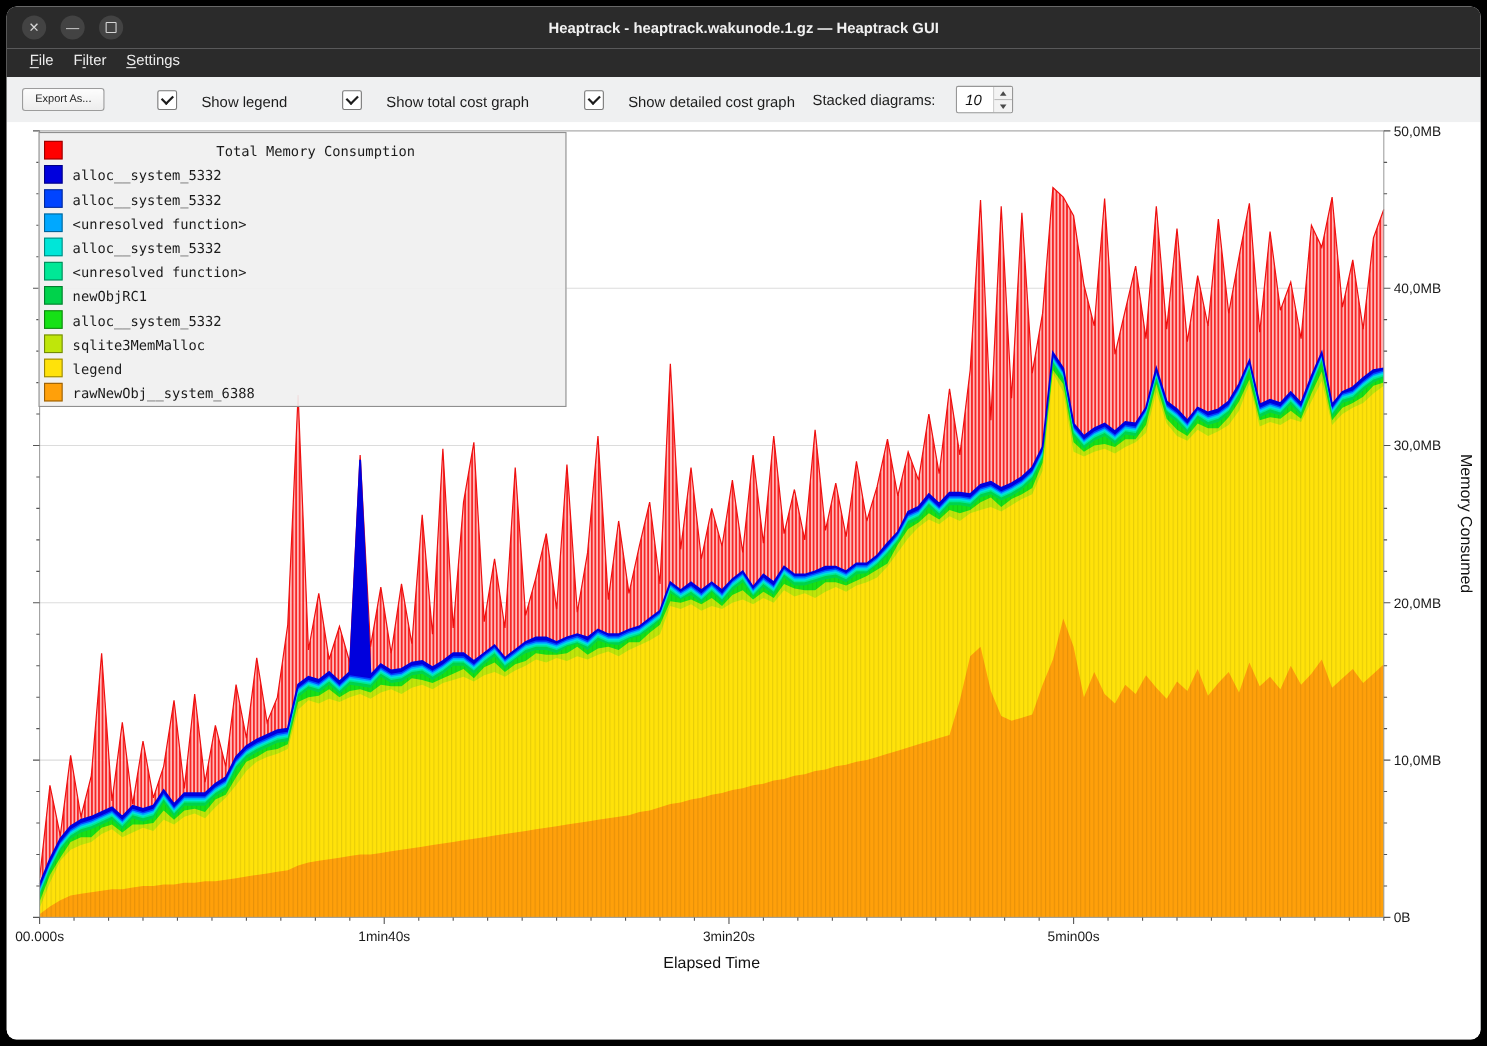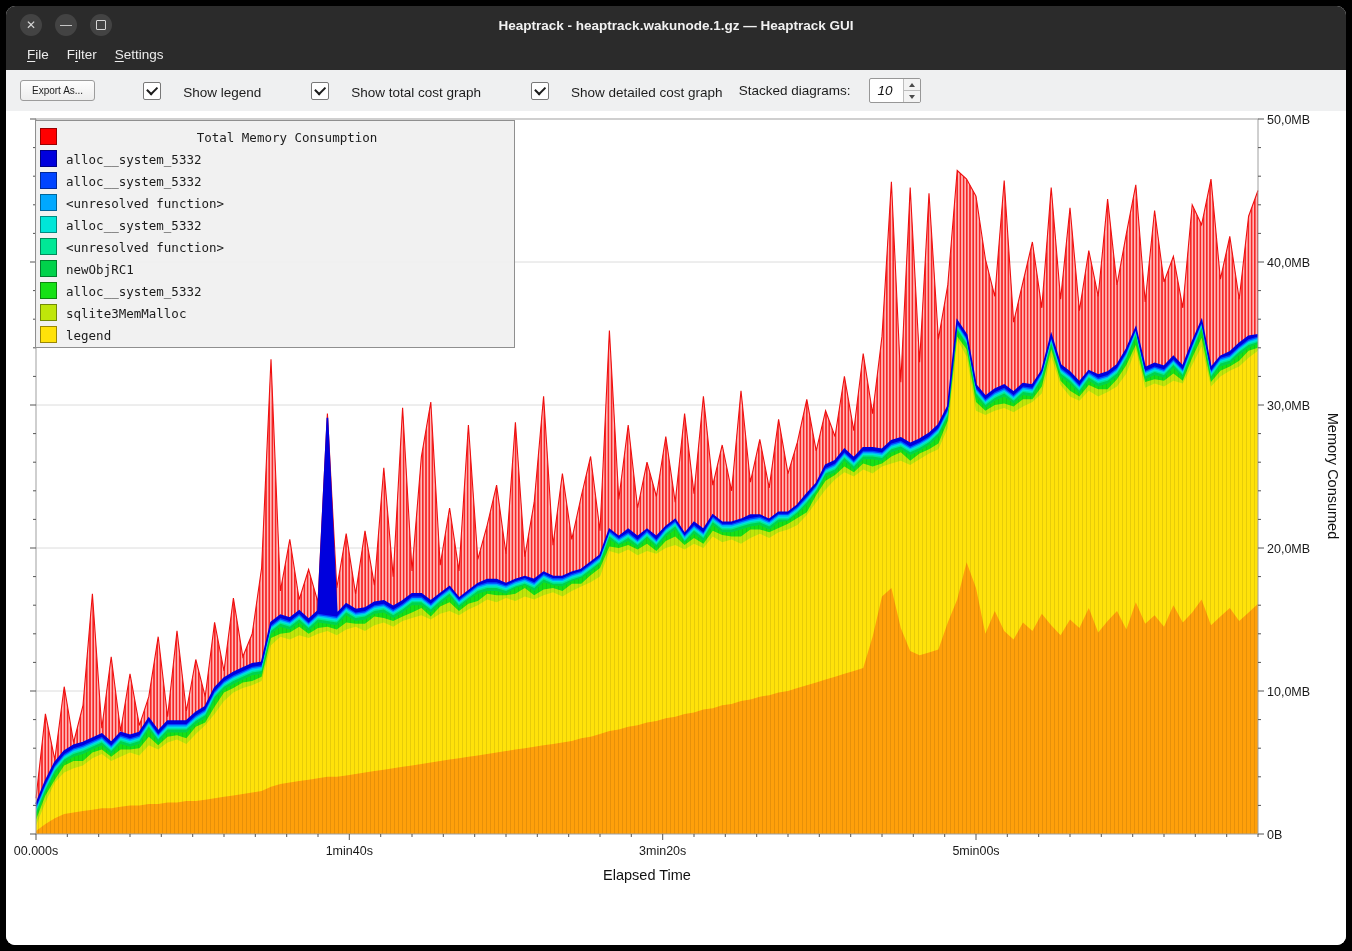--- a/index.html
+++ b/index.html
@@ -295,17 +295,21 @@
             <span class="legend-label">alloc__system_5332</span>
           </div>
           <div class="legend-row">
             <span class="legend-swatch" style="background: rgb(191, 230, 10);"></span>
             <span class="legend-label">sqlite3MemMalloc</span>
           </div>
           <div class="legend-row">
             <span class="legend-swatch" style="background: rgb(255, 226, 10);"></span>
             <span class="legend-label">legend</span>
           </div>
+          <div class="legend-row">
+            <span class="legend-swatch" style="background: rgb(255, 160, 10);"></span>
+            <span class="legend-label">rawNewObj__system_6388</span>
+          </div>
         </div>
     </div>
 
   </div>
 </div>
 
 </body></html>

